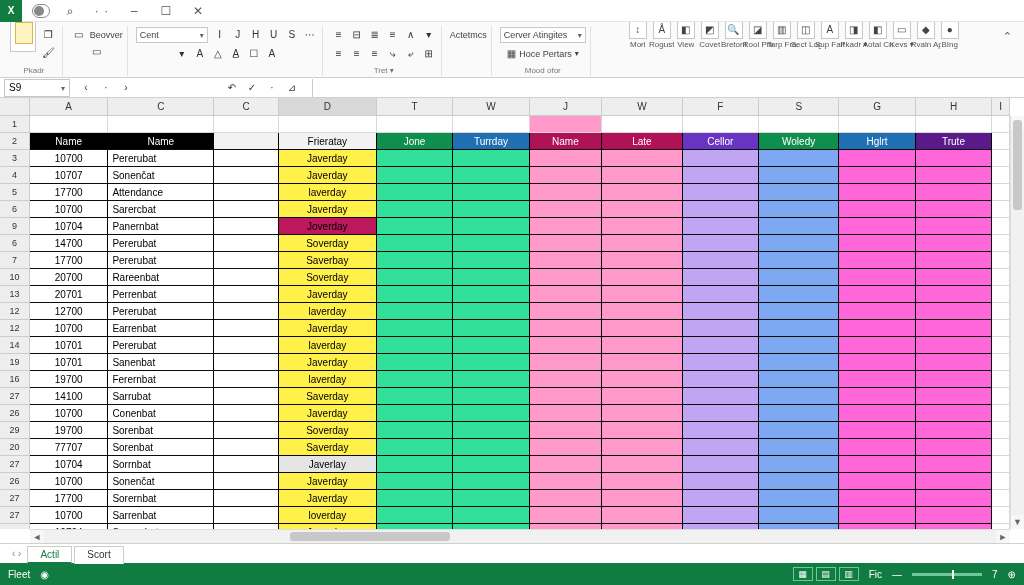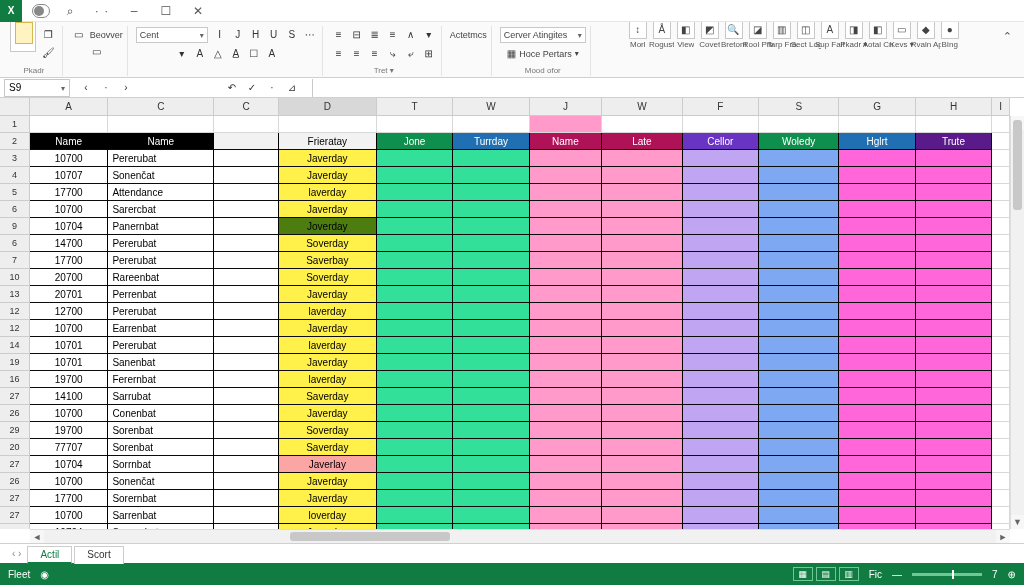--- a/index.html
+++ b/index.html
@@ -400,21 +400,21 @@
         <div class="cell" style="width: 78px; background: rgb(191, 165, 242);"></div>
         <div class="cell" style="width: 82px; background: rgb(127, 168, 242);"></div>
         <div class="cell" style="width: 78px; background: rgb(255, 102, 217);"></div>
         <div class="cell" style="width: 78px; background: rgb(255, 102, 217);"></div>
         <div class="cell" style="width: 18px; background: rgb(255, 255, 255); border-right: 1px solid rgb(216, 216, 216); border-bottom: 1px solid rgb(216, 216, 216);"></div>
       </div>
       <div class="row">
         <div class="cell" style="width: 80px; background: rgb(255, 255, 255); justify-content: center;">10704</div>
         <div class="cell" style="width: 108px; background: rgb(255, 255, 255);">Panernbat</div>
         <div class="cell" style="width: 66px; background: rgb(255, 255, 255);"></div>
-        <div class="cell" style="width: 100px; background: #4d7c0f; justify-content: center; text-align: center;">Joverday</div>
+        <div class="cell" style="width: 100px; background: #be185d; justify-content: center; text-align: center;">Joverday</div>
         <div class="cell" style="width: 78px; background: rgb(51, 224, 154);"></div>
         <div class="cell" style="width: 78px; background: rgb(51, 224, 154);"></div>
         <div class="cell" style="width: 74px; background: rgb(255, 154, 203);"></div>
         <div class="cell" style="width: 82px; background: rgb(255, 154, 203);"></div>
         <div class="cell" style="width: 78px; background: rgb(191, 165, 242);"></div>
         <div class="cell" style="width: 82px; background: rgb(127, 168, 242);"></div>
         <div class="cell" style="width: 78px; background: rgb(255, 102, 217);"></div>
         <div class="cell" style="width: 78px; background: rgb(255, 102, 217);"></div>
         <div class="cell" style="width: 18px; background: rgb(255, 255, 255); border-right: 1px solid rgb(216, 216, 216); border-bottom: 1px solid rgb(216, 216, 216);"></div>
       </div>
@@ -610,21 +610,21 @@
         <div class="cell" style="width: 78px; background: rgb(191, 165, 242);"></div>
         <div class="cell" style="width: 82px; background: rgb(127, 168, 242);"></div>
         <div class="cell" style="width: 78px; background: rgb(255, 102, 217);"></div>
         <div class="cell" style="width: 78px; background: rgb(255, 102, 217);"></div>
         <div class="cell" style="width: 18px; background: rgb(255, 255, 255); border-right: 1px solid rgb(216, 216, 216); border-bottom: 1px solid rgb(216, 216, 216);"></div>
       </div>
       <div class="row">
         <div class="cell" style="width: 80px; background: rgb(255, 255, 255); justify-content: center;">10704</div>
         <div class="cell" style="width: 108px; background: rgb(255, 255, 255);">Sorrnbat</div>
         <div class="cell" style="width: 66px; background: rgb(255, 255, 255);"></div>
-        <div class="cell" style="width: 100px; background: #fca5a5; justify-content: center;">Javerlay</div>
+        <div class="cell" style="width: 100px; background: #e5e5e5; justify-content: center;">Javerlay</div>
         <div class="cell" style="width: 78px; background: rgb(51, 224, 154);"></div>
         <div class="cell" style="width: 78px; background: rgb(51, 224, 154);"></div>
         <div class="cell" style="width: 74px; background: rgb(255, 154, 203);"></div>
         <div class="cell" style="width: 82px; background: rgb(255, 154, 203);"></div>
         <div class="cell" style="width: 78px; background: rgb(191, 165, 242);"></div>
         <div class="cell" style="width: 82px; background: rgb(127, 168, 242);"></div>
         <div class="cell" style="width: 78px; background: rgb(255, 102, 217);"></div>
         <div class="cell" style="width: 78px; background: rgb(255, 102, 217);"></div>
         <div class="cell" style="width: 18px; background: rgb(255, 255, 255); border-right: 1px solid rgb(216, 216, 216); border-bottom: 1px solid rgb(216, 216, 216);"></div>
       </div>

